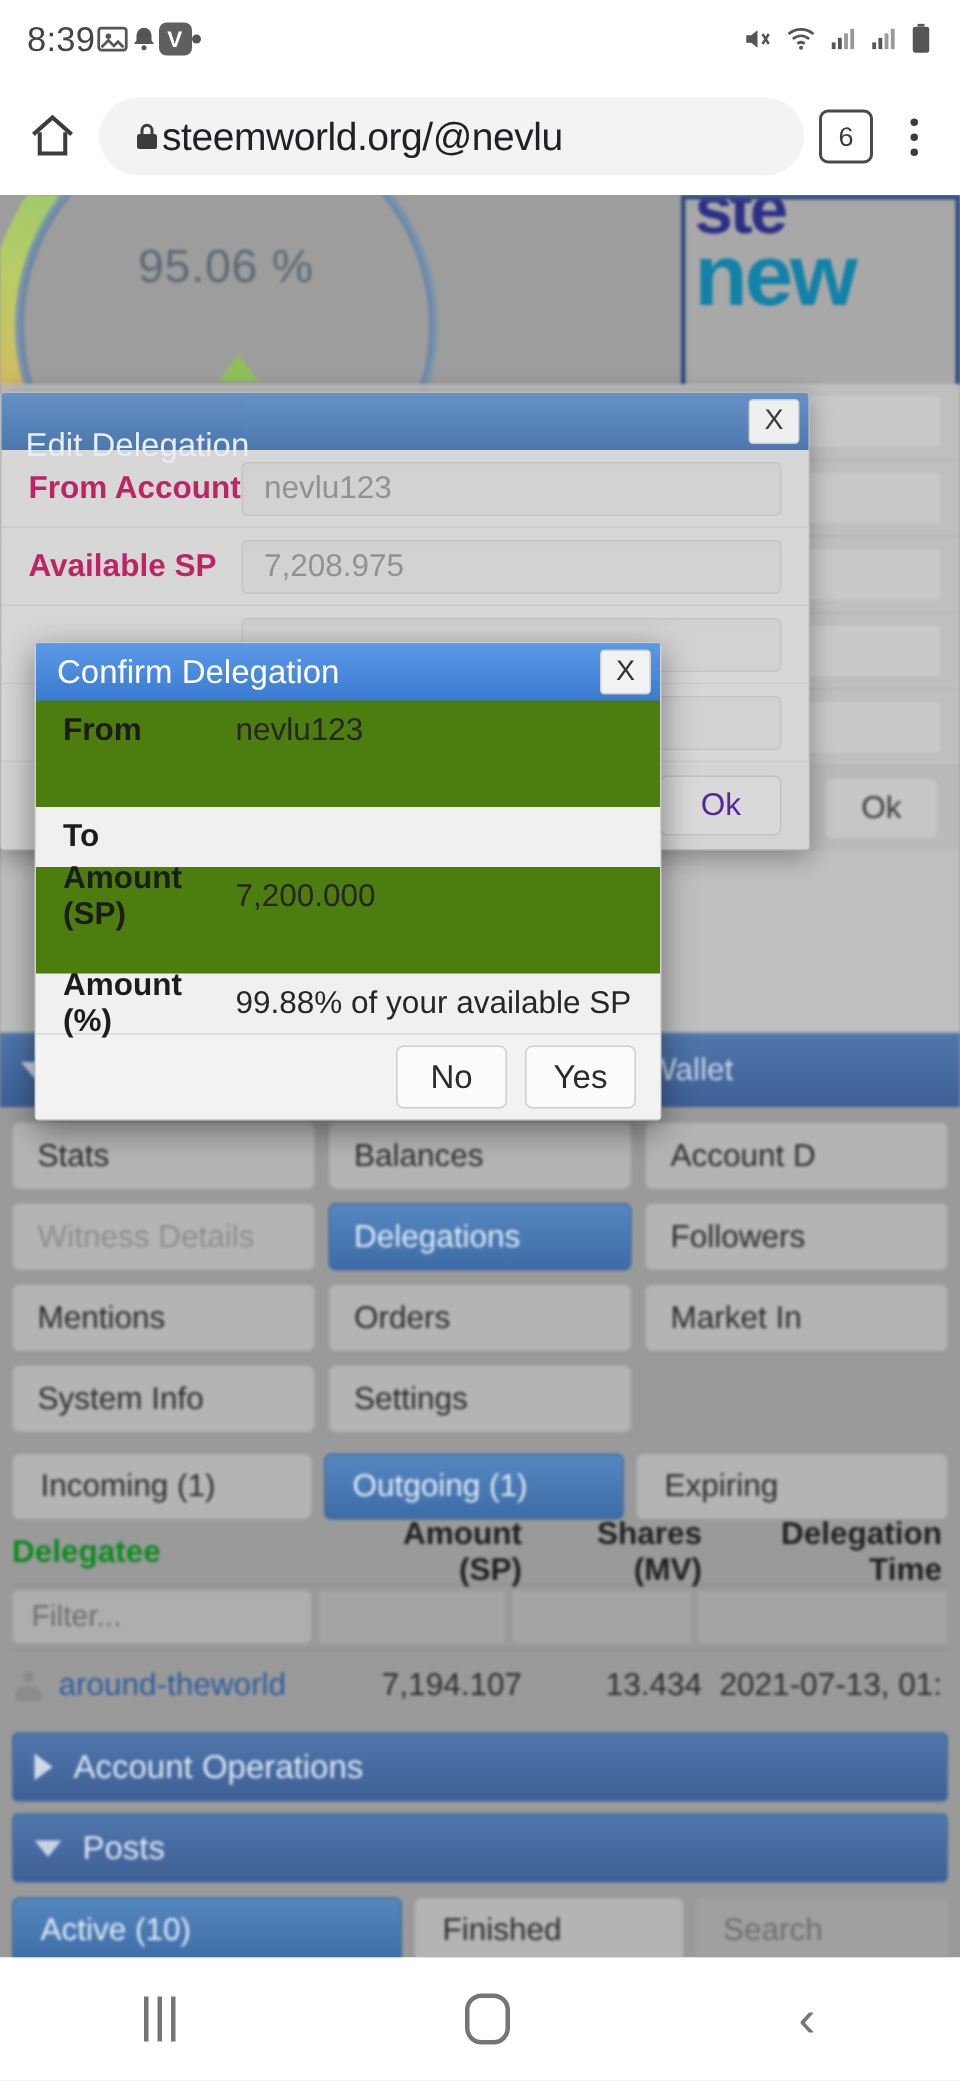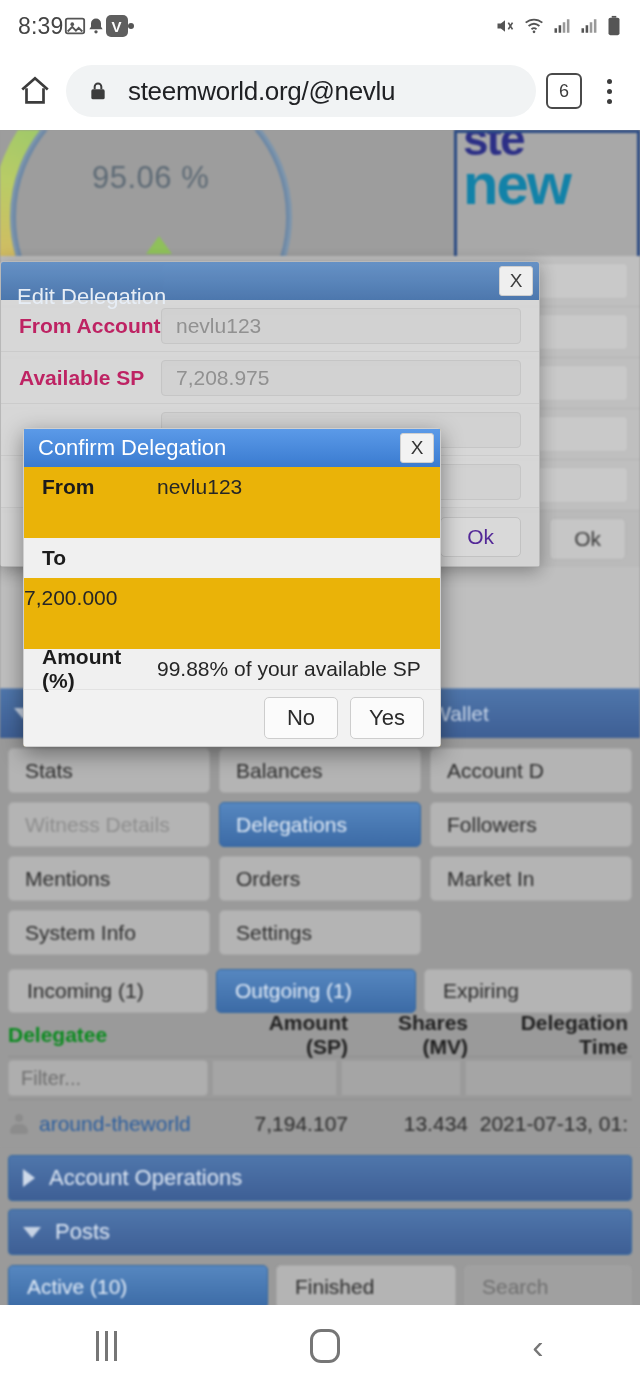--- a/index.html
+++ b/index.html
@@ -28,21 +28,21 @@
   .dot { width:6px;height:6px;border-radius:50%;background:#555; }
 
   
   .browserbar {
     position:absolute; top:52px; left:0; width:640px; height:78px;
     background:#ffffff; display:flex; align-items:center; padding:0 14px; gap:10px;
   }
   .home-btn { width:42px;height:42px;display:flex;align-items:center;justify-content:center; }
   .omnibox {
     flex:1; height:52px; background:#f1f3f4; border-radius:26px;
-    display:flex; align-items:center; gap:20px; padding:0 22px; overflow:hidden;
+    display:flex; align-items:center; gap:0; padding:0 22px; overflow:hidden;
   }
   .url { font-size:26px; color:#202124; white-space:nowrap; letter-spacing:-0.3px; }
   .tabcount {
     width:36px;height:36px;border:2.4px solid #4a4a4a;border-radius:6px;
     display:flex;align-items:center;justify-content:center;font-size:18px;color:#3c3c3c;font-weight:500;
   }
   .kebab { width:34px;height:42px;display:flex;flex-direction:column;align-items:center;justify-content:center;gap:5px; }
   .kebab i { display:block;width:5px;height:5px;border-radius:50%;background:#3c3c3c; }
 
   
@@ -173,21 +173,21 @@
   .einput {
     flex:1; margin-right:18px; height:36px; background:#d3d3d3; border:1px solid #c6c6c6; border-radius:4px;
     display:flex; align-items:center; padding-left:14px; font-size:21px; color:#8d8d8d;
   }
   .efoot { height:58px; display:flex; align-items:center; justify-content:flex-end; padding-right:18px; background:#d6d6d6;}
   .okbtn { background:#dcdcdc;border:1px solid #c3c3c3;border-radius:5px;padding:7px 26px;font-size:21px;color:#4c1d95; }
 
   
   .modal-confirm {
     position:absolute; left:23px; top:428px; width:418px;
-    background:#eab308; border:1px solid #cfcfcf; border-radius:3px;
+    background:#4d7c0f; border:1px solid #cfcfcf; border-radius:3px;
     box-shadow:0 6px 22px rgba(0,0,0,.42);
   }
   .chead {
     height:38px; background:linear-gradient(#5b9ae8,#3a7bd0); display:flex; align-items:center;
     padding:0 6px 0 14px; color:#ffffff; font-size:22px; font-weight:500;
   }
   .chead .ctitle { flex:1; }
   .crow { display:flex; align-items:center; height:40px; font-size:21px; }
   .crow.alt { background:#f0f0f0;margin-top:31px; }
   .clabel { width:133px; padding-left:18px; font-weight:bold; color:#1c1c1c; }
@@ -458,20 +458,21 @@
     <div class="crow">
       <div class="clabel">From</div>
       <div class="cval">nevlu123</div>
     </div>
 
     <div class="crow alt">
       <div class="clabel">To</div>
     </div>
 
     <div class="crow">
+      <div class="clabel">Amount (SP)</div>
       <div class="cval">7,200.000</div>
     </div>
 
     <div class="crow alt">
       <div class="clabel">Amount (%)</div>
       <div class="cval">99.88% of your available SP</div>
     </div>
 
     <div class="cfoot">
       <div class="cbtn">No</div>

